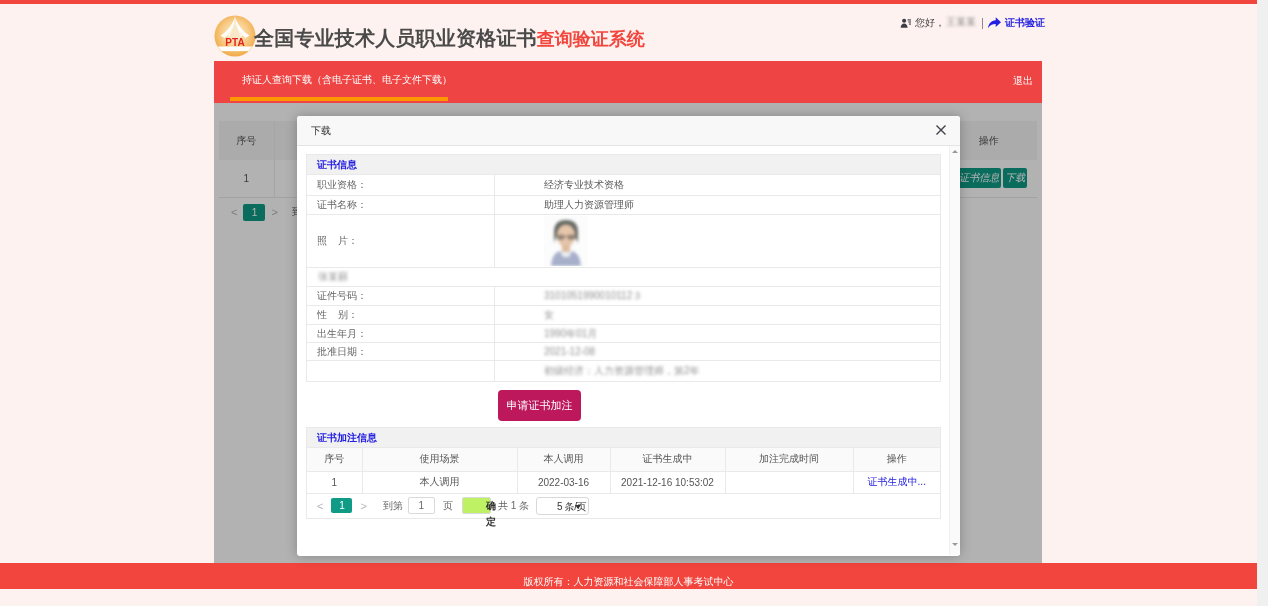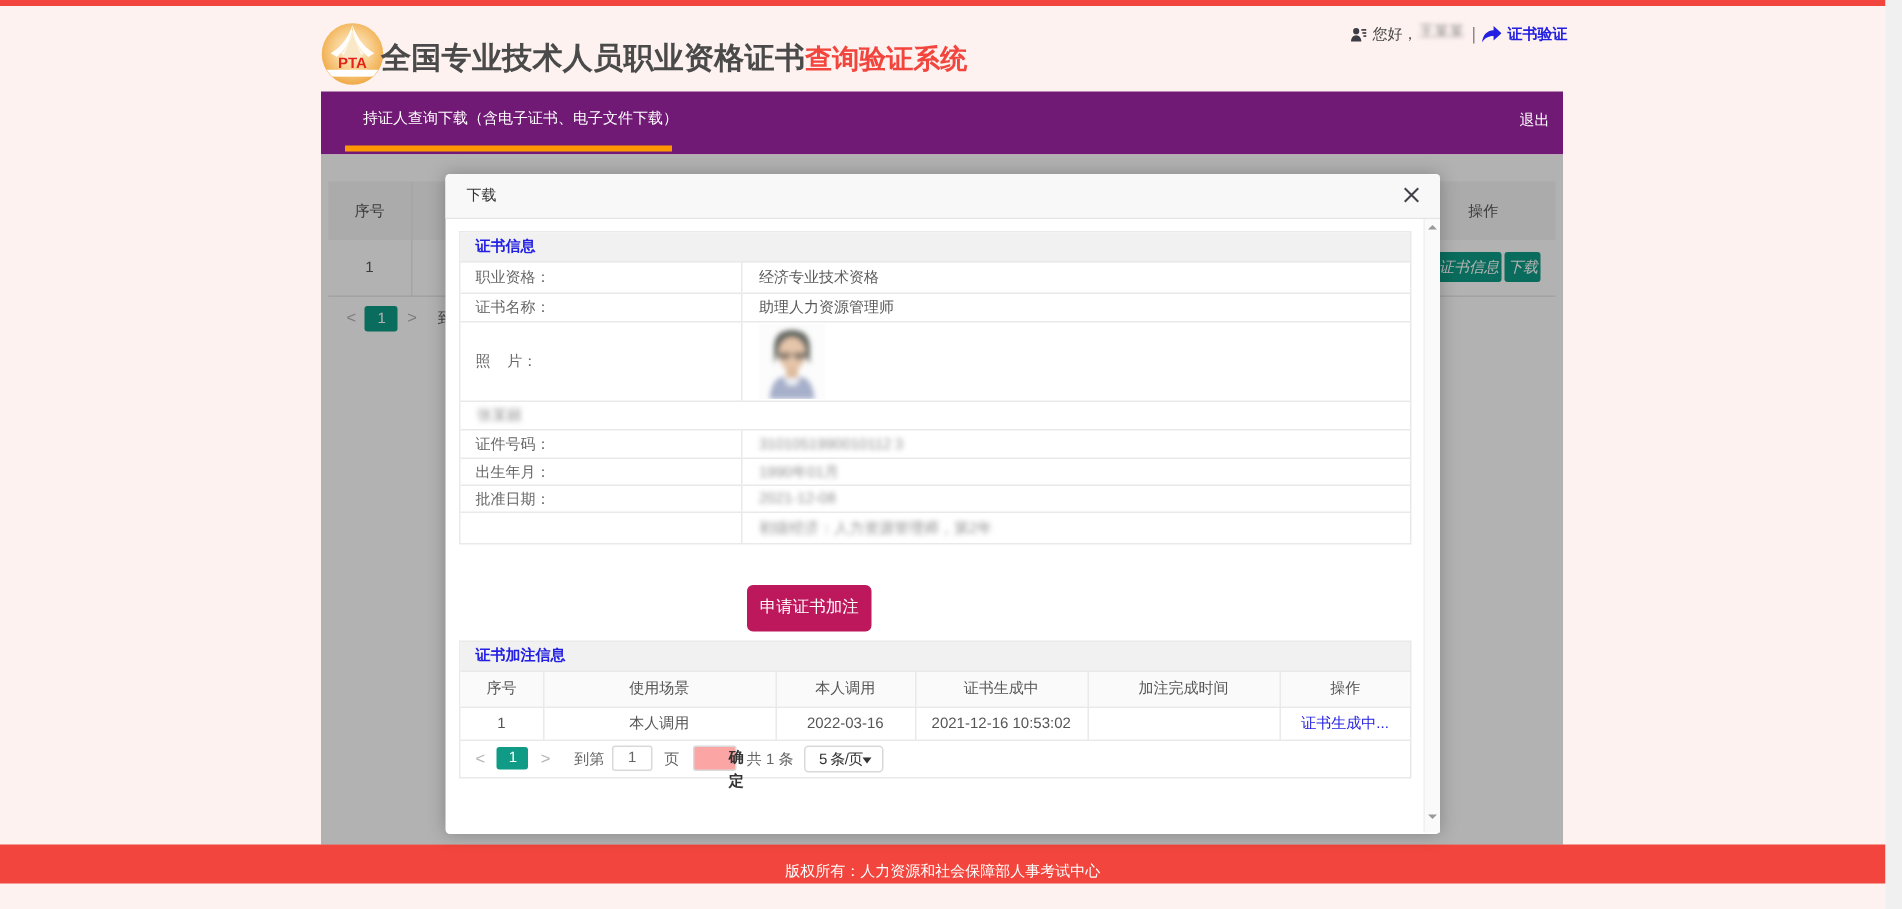--- a/index.html
+++ b/index.html
@@ -13,21 +13,21 @@
 .logo { position:absolute; left:214px; top:11px; width:42px; height:42px; }
 .title { position:absolute; left:254px; top:21px; white-space:nowrap; }
 .title b { font-size:20px; color:#4a4a4a; letter-spacing:0.2px; }
 .title .red { font-size:18px; color:#f1453d; font-weight:bold; }
 .uinfo { position:absolute; left:900px; top:8px; height:22px; font-size:10px; color:#444; display:flex; align-items:center; }
 .uname { display:inline-block; width:31px; height:12px; margin:0 1px; color:#858585; font-size:10px; line-height:12px; filter:blur(1.4px); overflow:hidden; position:relative; top:-1px; }
 .sepd { display:inline-block; width:1px; height:11px; background:#8a8a8a; margin:0 5px 0 4px; }
 .blue { color:#2420e2; }
 .uinfo .vlink { color:#2420e2; font-weight:bold; font-size:10px; margin-left:1px; }
 
-.nav { position:absolute; left:214px; top:61px; width:828px; height:42px; background:#701a75; }
+.nav { position:absolute; left:214px; top:61px; width:828px; height:42px; background:#ef4444; }
 .nav .item { position:absolute; left:28px; top:0; height:42px; color:#fff; font-size:10px; white-space:nowrap; line-height:37px; }
 .nav .uline { position:absolute; left:16px; top:36px; width:218px; height:4px; background:#ff9800; }
 .nav .out { position:absolute; right:9px; top:0; line-height:40px; color:#fff; font-size:10px; }
 
 .panel { position:absolute; left:214px; top:103px; width:828px; height:460px; background:#fff; }
 .btable { position:absolute; left:5px; top:18px; width:818px; border-collapse:collapse; table-layout:fixed; font-size:10px; color:#555; }
 .btable th { background:#f5f5f5; font-weight:normal; height:39px; color:#555; }
 .btable td { height:37px; text-align:center; border-bottom:1px solid #e8e8e8; border-right:1px solid #ececec; }
 .btable th { border-right:1px solid #ececec; }
 .btable th:last-child,.btable td:last-child { border-right:none; }
@@ -40,37 +40,37 @@
 
 .modal { position:absolute; left:297px; top:116px; width:663px; height:440px; background:#fff; border-radius:3px; box-shadow:0 0 12px rgba(0,0,0,0.25); z-index:20; }
 .mhdr { height:30px; background:#f8f8f8; border-bottom:1px solid #e4e4e4; font-size:10px; color:#333; line-height:29px; padding-left:14px; border-radius:3px 3px 0 0; position:relative; }
 .mx { position:absolute; right:13px; top:0; line-height:1; }
 .mbody { position:relative; height:409px; }
 .mtrack { position:absolute; right:0; top:0; width:11px; height:409px; background:#fafafa; border-left:1px solid #f0f0f0; }
 .arr-u { position:absolute; right:2.5px; top:4px; width:0; height:0; border:3px solid transparent; border-bottom:3.5px solid #9a9a9a; border-top:none; }
 .arr-d { position:absolute; right:2.5px; bottom:9px; width:0; height:0; border:3px solid transparent; border-top:3.5px solid #9a9a9a; border-bottom:none; }
 .ibox { position:absolute; left:9px; width:635px; border:1px solid #e9e9e9; font-size:10px; color:#666; }
 .ibox .cap { background:#f1f1f1; height:20px; line-height:20px; padding-left:10px; color:#2420e2; font-weight:bold; border-bottom:1px solid #e9e9e9; }
-.irow { display:flex; border-bottom:1px solid #e9e9e9; }
+.irow { display:flex; border-bottom:1px solid #e9e9e9;gap:38px; }
 .irow:last-child { border-bottom:none; }
 .ilab { width:188px; border-right:1px solid #e9e9e9; padding-left:10px; display:flex; align-items:center; }
 .ival { flex:1; padding-left:11px; display:flex; align-items:center; color:#5a5a5a; }
 .blur { filter:blur(1.6px); color:#909090; }
 .photo { width:44px; height:50px; }
 .bluebtn { position:absolute; left:201px; top:244px; width:83px; height:31px; background:#be185d; color:#fff; font-size:11px; border:none; border-radius:4px; text-align:center; line-height:31px; }
 
 .atable { width:100%; border-collapse:collapse; table-layout:fixed; font-size:10px; color:#555; }
 .atable th { background:#fafafa; font-weight:normal; height:23px; border-bottom:1px solid #e9e9e9; border-right:1px solid #e9e9e9; color:#555; }
 .atable td { height:22px; text-align:center; border-bottom:1px solid #e9e9e9; border-right:1px solid #e9e9e9; }
 .atable th:last-child, .atable td:last-child { border-right:none; }
 .mpag { height:24px; display:flex; align-items:center; font-size:10px; color:#666; padding-left:4px; }
 .mpag .pnum { margin:0 2px; width:21px; height:15px; line-height:15px; }
 .ipt { width:27px; height:17px; border:1px solid #d9d9d9; border-radius:2px; text-align:center; line-height:16px; margin:0 8px 0 5px; background:#fff; }
-.okb { width:29px; height:17px; border:1px solid #d9d9d9; border-radius:2px; text-align:center; line-height:16px; font-weight:bold; color:#333; margin:0 0 0 9px; background:#fca5a5;padding-left:23px; }
-.sel { width:53px; height:18px; border:1px solid #d9d9d9; border-radius:3px; line-height:17px; letter-spacing:-0.4px; padding-left:9px; margin-left:7px; background:#fff; position:relative; color:#333; }
+.okb { width:29px; height:17px; border:1px solid #d9d9d9; border-radius:2px; text-align:center; line-height:16px; font-weight:bold; color:#333; margin:0 0 0 9px; background:#bef264;padding-left:23px; }
+.sel { width:53px; height:18px; border:1px solid #d9d9d9; border-radius:3px; line-height:17px; letter-spacing:-0.4px; padding-left:20px; margin-left:7px; background:#fff; position:relative; color:#333; }
 .sel:after { content:""; position:absolute; right:7px; top:7px; border:3.5px solid transparent; border-top:4.5px solid #333; }
 </style>
 </head>
 <body>
 <div class="topbar"></div>
 <div class="hdr">
   <svg class="logo" viewBox="0 0 42 42">
     <defs>
       <radialGradient id="g1" cx="50%" cy="45%" r="58%">
         <stop offset="0%" stop-color="#fff3dd"></stop>
@@ -192,20 +192,26 @@
         </div>
       <div class="irow" style="height:19px">
           <div class="ival">
             <span class="blur">张某丽</span>
           </div>
         </div>
       <div class="irow" style="height:19px">
           <div class="ilab">证件号码：</div>
           <div class="ival">
             <span class="blur">3101051990010112３</span>
+          </div>
+        </div>
+      <div class="irow" style="height:19px">
+          <div class="ilab">性&nbsp;&nbsp;&nbsp;&nbsp;别：</div>
+          <div class="ival">
+            <span class="blur">女</span>
           </div>
         </div>
       <div class="irow" style="height:18px">
           <div class="ilab">出生年月：</div>
           <div class="ival">
             <span class="blur">1990年01月</span>
           </div>
         </div>
       <div class="irow" style="height:18px">
           <div class="ilab">批准日期：</div>

